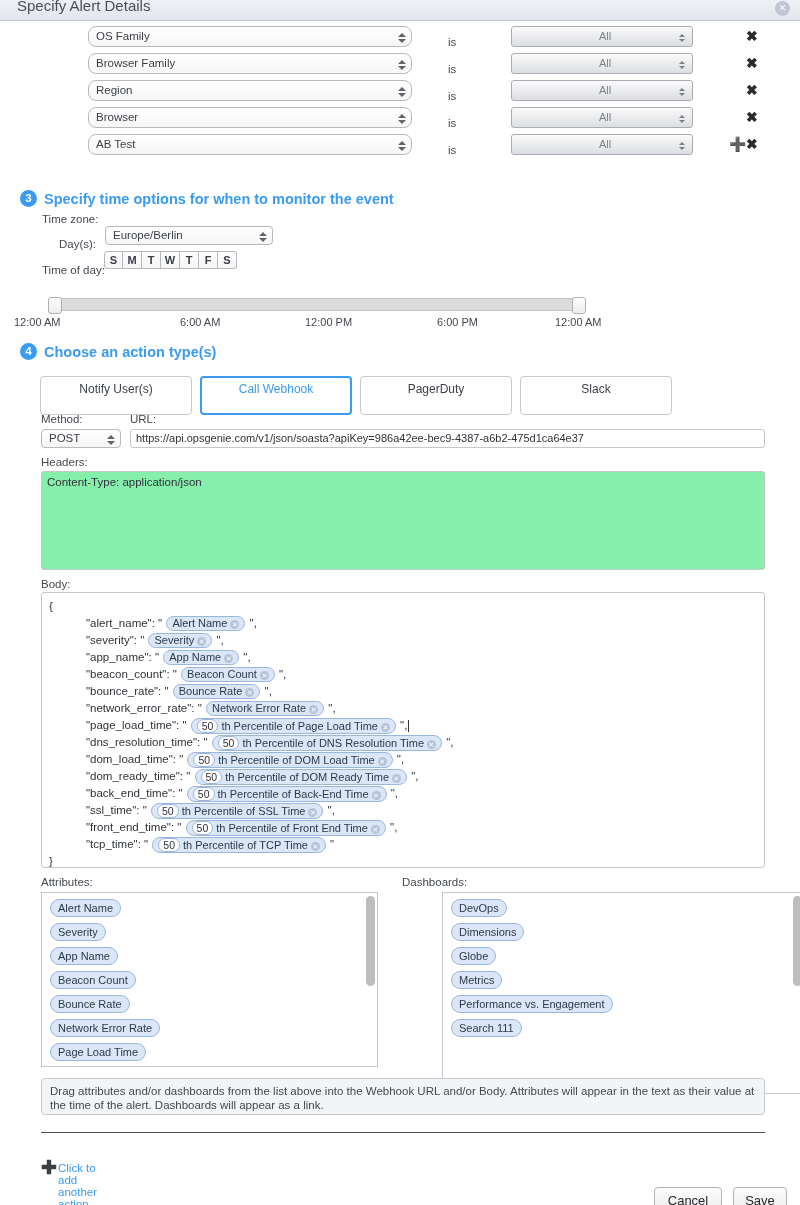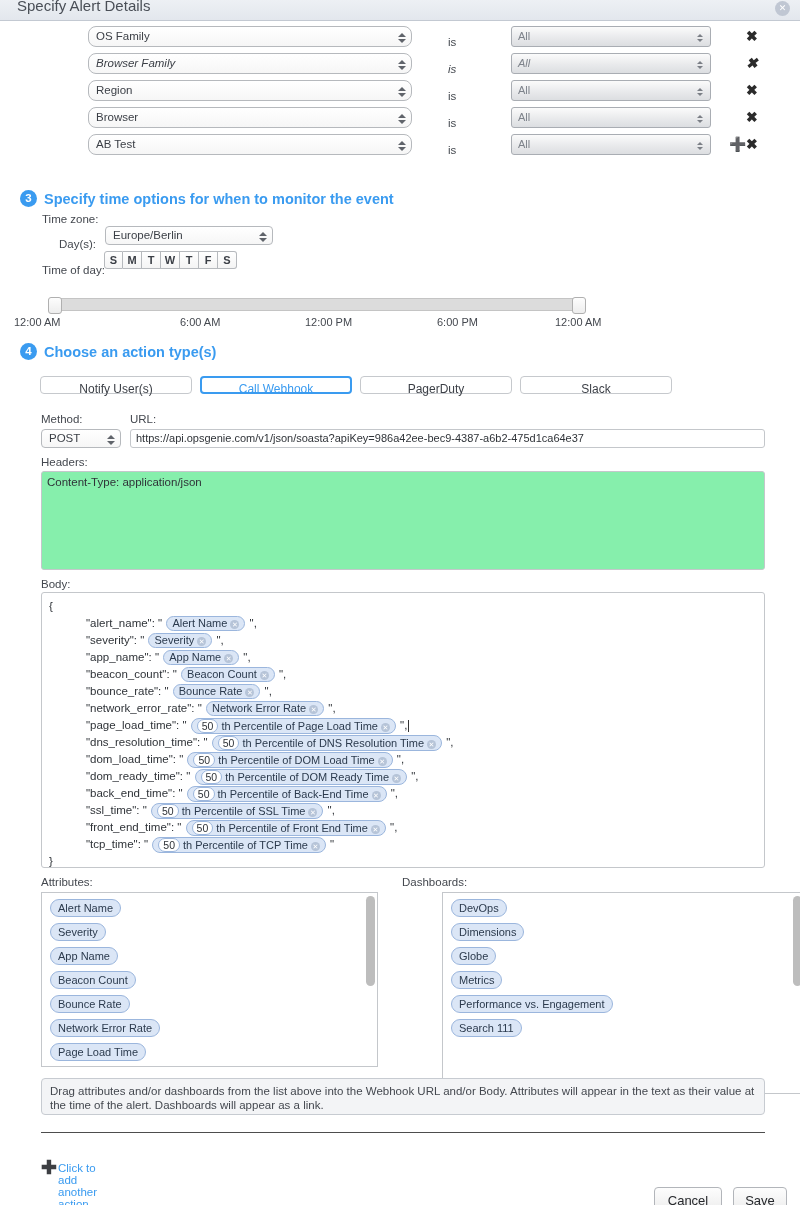--- a/index.html
+++ b/index.html
@@ -65,25 +65,25 @@
   .spin i { display:block; width:0; height:0; border-left:4px solid transparent;
             border-right:4px solid transparent; }
   .spin i.up { border-bottom: 4px solid #60646b; margin-bottom: 2px; }
   .spin i.dn { border-top: 4px solid #60646b; }
 
   .is-label {
     position: absolute; left: 448px; top: 2px;
     font-size: 11.5px; color: #44484f; margin-top: 8px;
   }
   .sel-val {
-    position: absolute; left: 511px; top: 0; width: 200px; height: 21px;
+    position: absolute; left: 511px; top: 0; width: 182px; height: 21px;
     border: 1px solid #a9adb3; border-radius: 3px;
     background: linear-gradient(to bottom,#fbfbfb 0%, #e9eaec 55%, #dcdee1 100%);
     font-size: 11px; color: #7e838b; line-height: 19px;
-    padding-left: 6px; white-space: nowrap; overflow: hidden;
+    padding-left: 6px; white-space: nowrap; overflow: hidden; text-align: center;
   }
   .sel-val .spin2 {
     position: absolute; right: 6px; top: 3px; width: 9px; height: 15px;
     display: flex; flex-direction: column; align-items: center; justify-content: center;
   }
   .sel-val .spin2 i { display:block; width:0; height:0;
       border-left:3px solid transparent; border-right:3px solid transparent; }
   .sel-val .spin2 i.up { border-bottom: 3px solid #7b7f86; margin-bottom: 2px; }
   .sel-val .spin2 i.dn { border-top: 3px solid #7b7f86; }
 
@@ -137,21 +137,21 @@
   .slider-handle {
     position: absolute; top: -2px; width: 14px; height: 17px;
     background: linear-gradient(to bottom,#fdfdfd,#ededed);
     border: 1px solid #b0b0b0; border-radius: 3px; cursor: pointer;
   }
   .tick { position: absolute; top: 295px; font-size: 11px; color: #44484f; }
 
   
   .tabs { position: absolute; left: 40px; top: 355px; display: flex; gap: 8px; }
   .tab {
-    width: 152px; height: 18px; border: 1px solid #c6c9cd; border-radius: 4px;
+    width: 152px; height: 39px; border: 1px solid #c6c9cd; border-radius: 4px;
     background: #fff; font-size: 12px; color: #3b3f46;
     text-align: center; line-height: 25px; cursor: pointer;
   }
   .tab.active { border: 2px solid #3a9bf0; color: #3a9bf0; line-height: 23px; }
 
   
   .method-select {
     position: absolute; left: 41px; top: 408px; width: 80px; height: 19px;
     border: 1px solid #b6b9bd; border-radius: 4px;
     background: linear-gradient(to bottom,#ffffff 0%, #f6f6f6 100%);
@@ -264,21 +264,21 @@
               <i class="up"></i>
               <i class="dn"></i>
             </span></div>
           <div class="is-label">is</div>
           <div class="sel-val"><span>All</span><span class="spin2">
               <i class="up"></i>
               <i class="dn"></i>
             </span></div>
           <div class="row-x">✖</div>
         </div>
-        <div class="filter-row" style="top: 32px; font-style: italic;">
+        <div class="filter-row" style="top: 32px;">
           <div class="sel-attr"><span>Browser Family</span><span class="spin">
               <i class="up"></i>
               <i class="dn"></i>
             </span></div>
           <div class="is-label">is</div>
           <div class="sel-val"><span>All</span><span class="spin2">
               <i class="up"></i>
               <i class="dn"></i>
             </span></div>
           <div class="row-x">✖</div>

